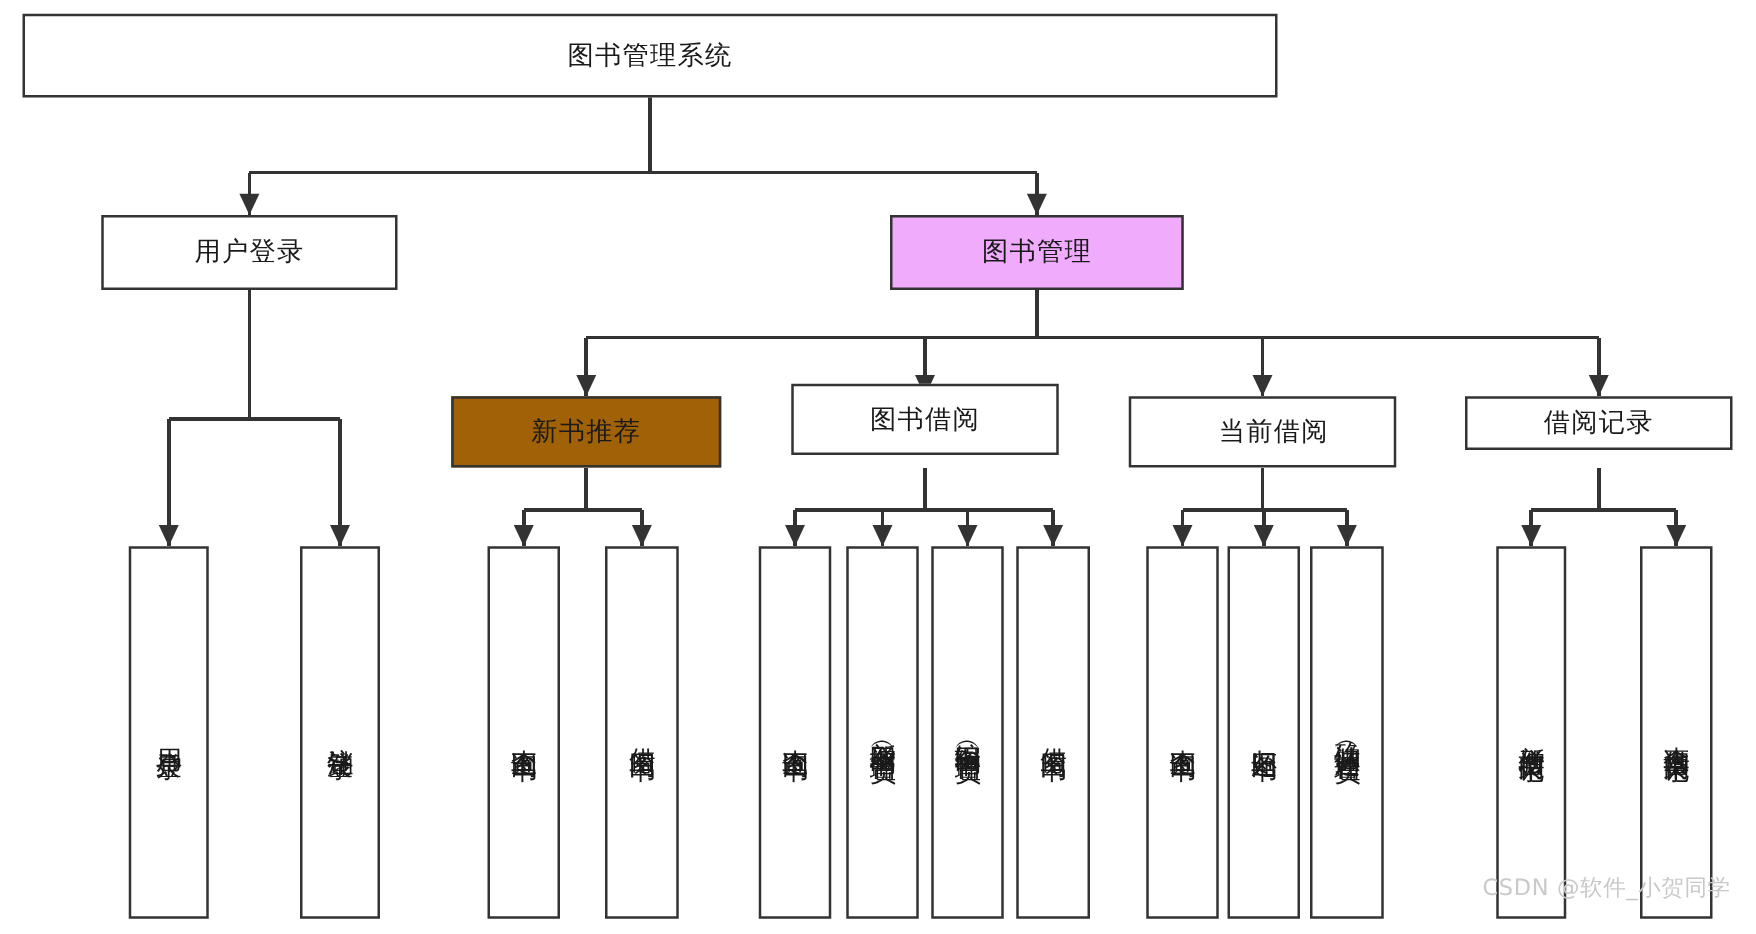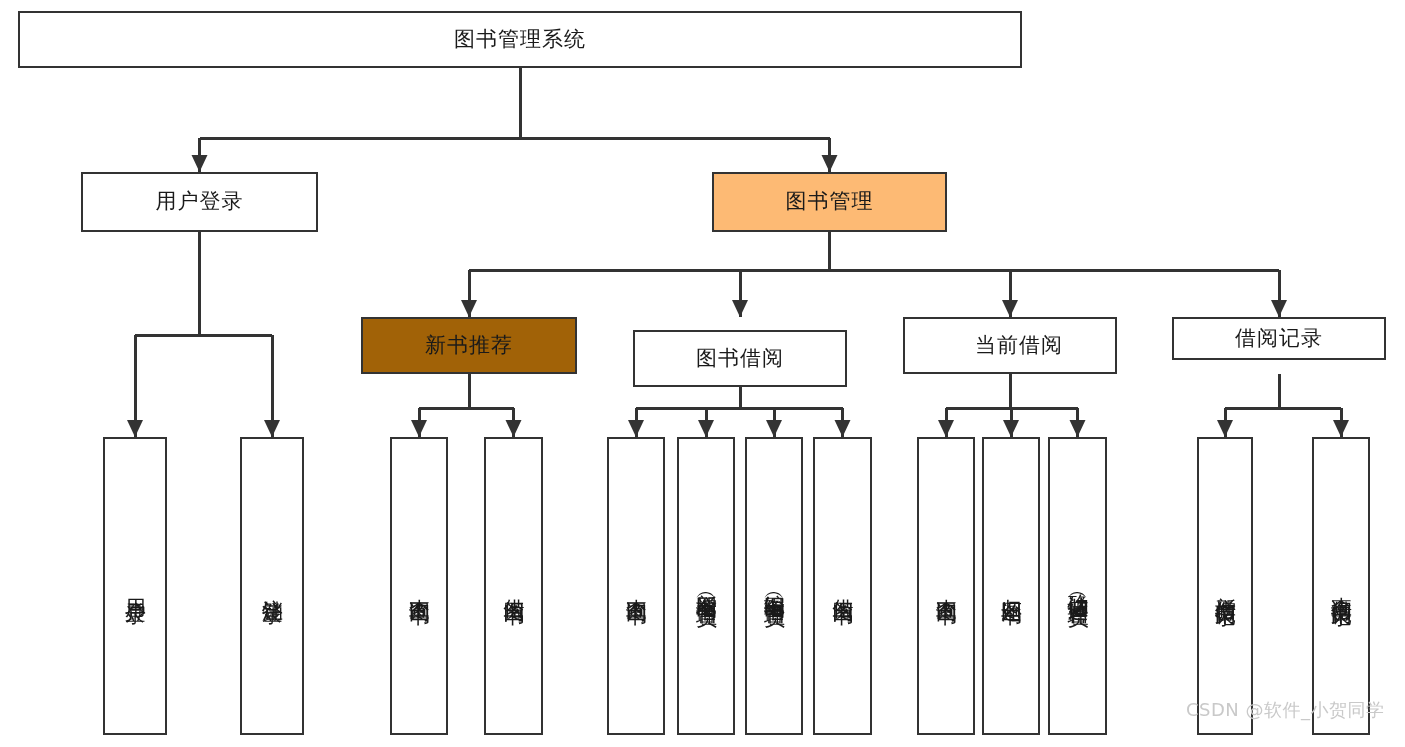--- a/index.html
+++ b/index.html
@@ -138,33 +138,33 @@
       <g>
         <line x1="1279" y1="374" x2="1279" y2="408" stroke="#333333" stroke-width="3" shape-rendering="crispEdges"></line>
         <line x1="1225" y1="408" x2="1341" y2="408" stroke="#333333" stroke-width="3" shape-rendering="crispEdges"></line>
         <line x1="1225" y1="408" x2="1225" y2="437" stroke="#333333" stroke-width="3" shape-rendering="crispEdges"></line>
         <polygon points="1217,420 1233,420 1225,437" fill="#333333"></polygon>
         <line x1="1341" y1="408" x2="1341" y2="437" stroke="#333333" stroke-width="3" shape-rendering="crispEdges"></line>
         <polygon points="1333,420 1349,420 1341,437" fill="#333333"></polygon>
       </g>
     </svg>
   <div id="node-layer">
-      <div class="node-box" style="left: 18px; top: 11px; width: 1004px; height: 57px; border-color: rgb(51, 51, 51); background: rgb(255, 255, 255);">
+      <div class="node-box" style="left: 18px; top: 11px; width: 1004px; height: 67px; border-color: rgb(51, 51, 51); background: rgb(255, 255, 255);">
         <span class="node-label-h" style="color: rgb(26, 26, 26);">图书管理系统</span>
       </div>
       <div class="node-box" style="left: 81px; top: 172px; width: 237px; height: 60px; border-color: rgb(51, 51, 51); background: rgb(255, 255, 255);">
         <span class="node-label-h" style="color: rgb(26, 26, 26);">用户登录</span>
       </div>
-      <div class="node-box" style="left: 712px; top: 172px; width: 235px; height: 60px; border-color: rgb(51, 51, 51); background: #fdba74;">
+      <div class="node-box" style="left: 712px; top: 172px; width: 235px; height: 60px; border-color: rgb(51, 51, 51); background: #f0abfc;">
         <span class="node-label-h" style="color: rgb(26, 26, 26);">图书管理</span>
       </div>
       <div class="node-box" style="left: 361px; top: 317px; width: 216px; height: 57px; border-color: rgb(51, 51, 51); background: #a16207;">
         <span class="node-label-h" style="color: rgb(26, 26, 26);">新书推荐</span>
       </div>
-      <div class="node-box" style="left: 633px; top: 330px; width: 214px; height: 57px; border-color: rgb(51, 51, 51); background: rgb(255, 255, 255);">
+      <div class="node-box" style="left: 633px; top: 307px; width: 214px; height: 57px; border-color: rgb(51, 51, 51); background: rgb(255, 255, 255);">
         <span class="node-label-h" style="color: rgb(26, 26, 26);">图书借阅</span>
       </div>
       <div class="node-box" style="left: 903px; top: 317px; width: 214px; height: 57px; border-color: rgb(51, 51, 51); background: rgb(255, 255, 255); padding-left: 18px;">
         <span class="node-label-h" style="color: rgb(26, 26, 26);">当前借阅</span>
       </div>
       <div class="node-box" style="left: 1172px; top: 317px; width: 214px; height: 43px; border-color: rgb(51, 51, 51); background: rgb(255, 255, 255);">
         <span class="node-label-h" style="color: rgb(26, 26, 26);">借阅记录</span>
       </div>
       <div class="node-box leaf" style="left: 103px; top: 437px; width: 64px; height: 298px; border-color: rgb(51, 51, 51); background: rgb(255, 255, 255);">
         <span class="node-label-v" style="color: rgb(26, 26, 26);">用户登录</span>

